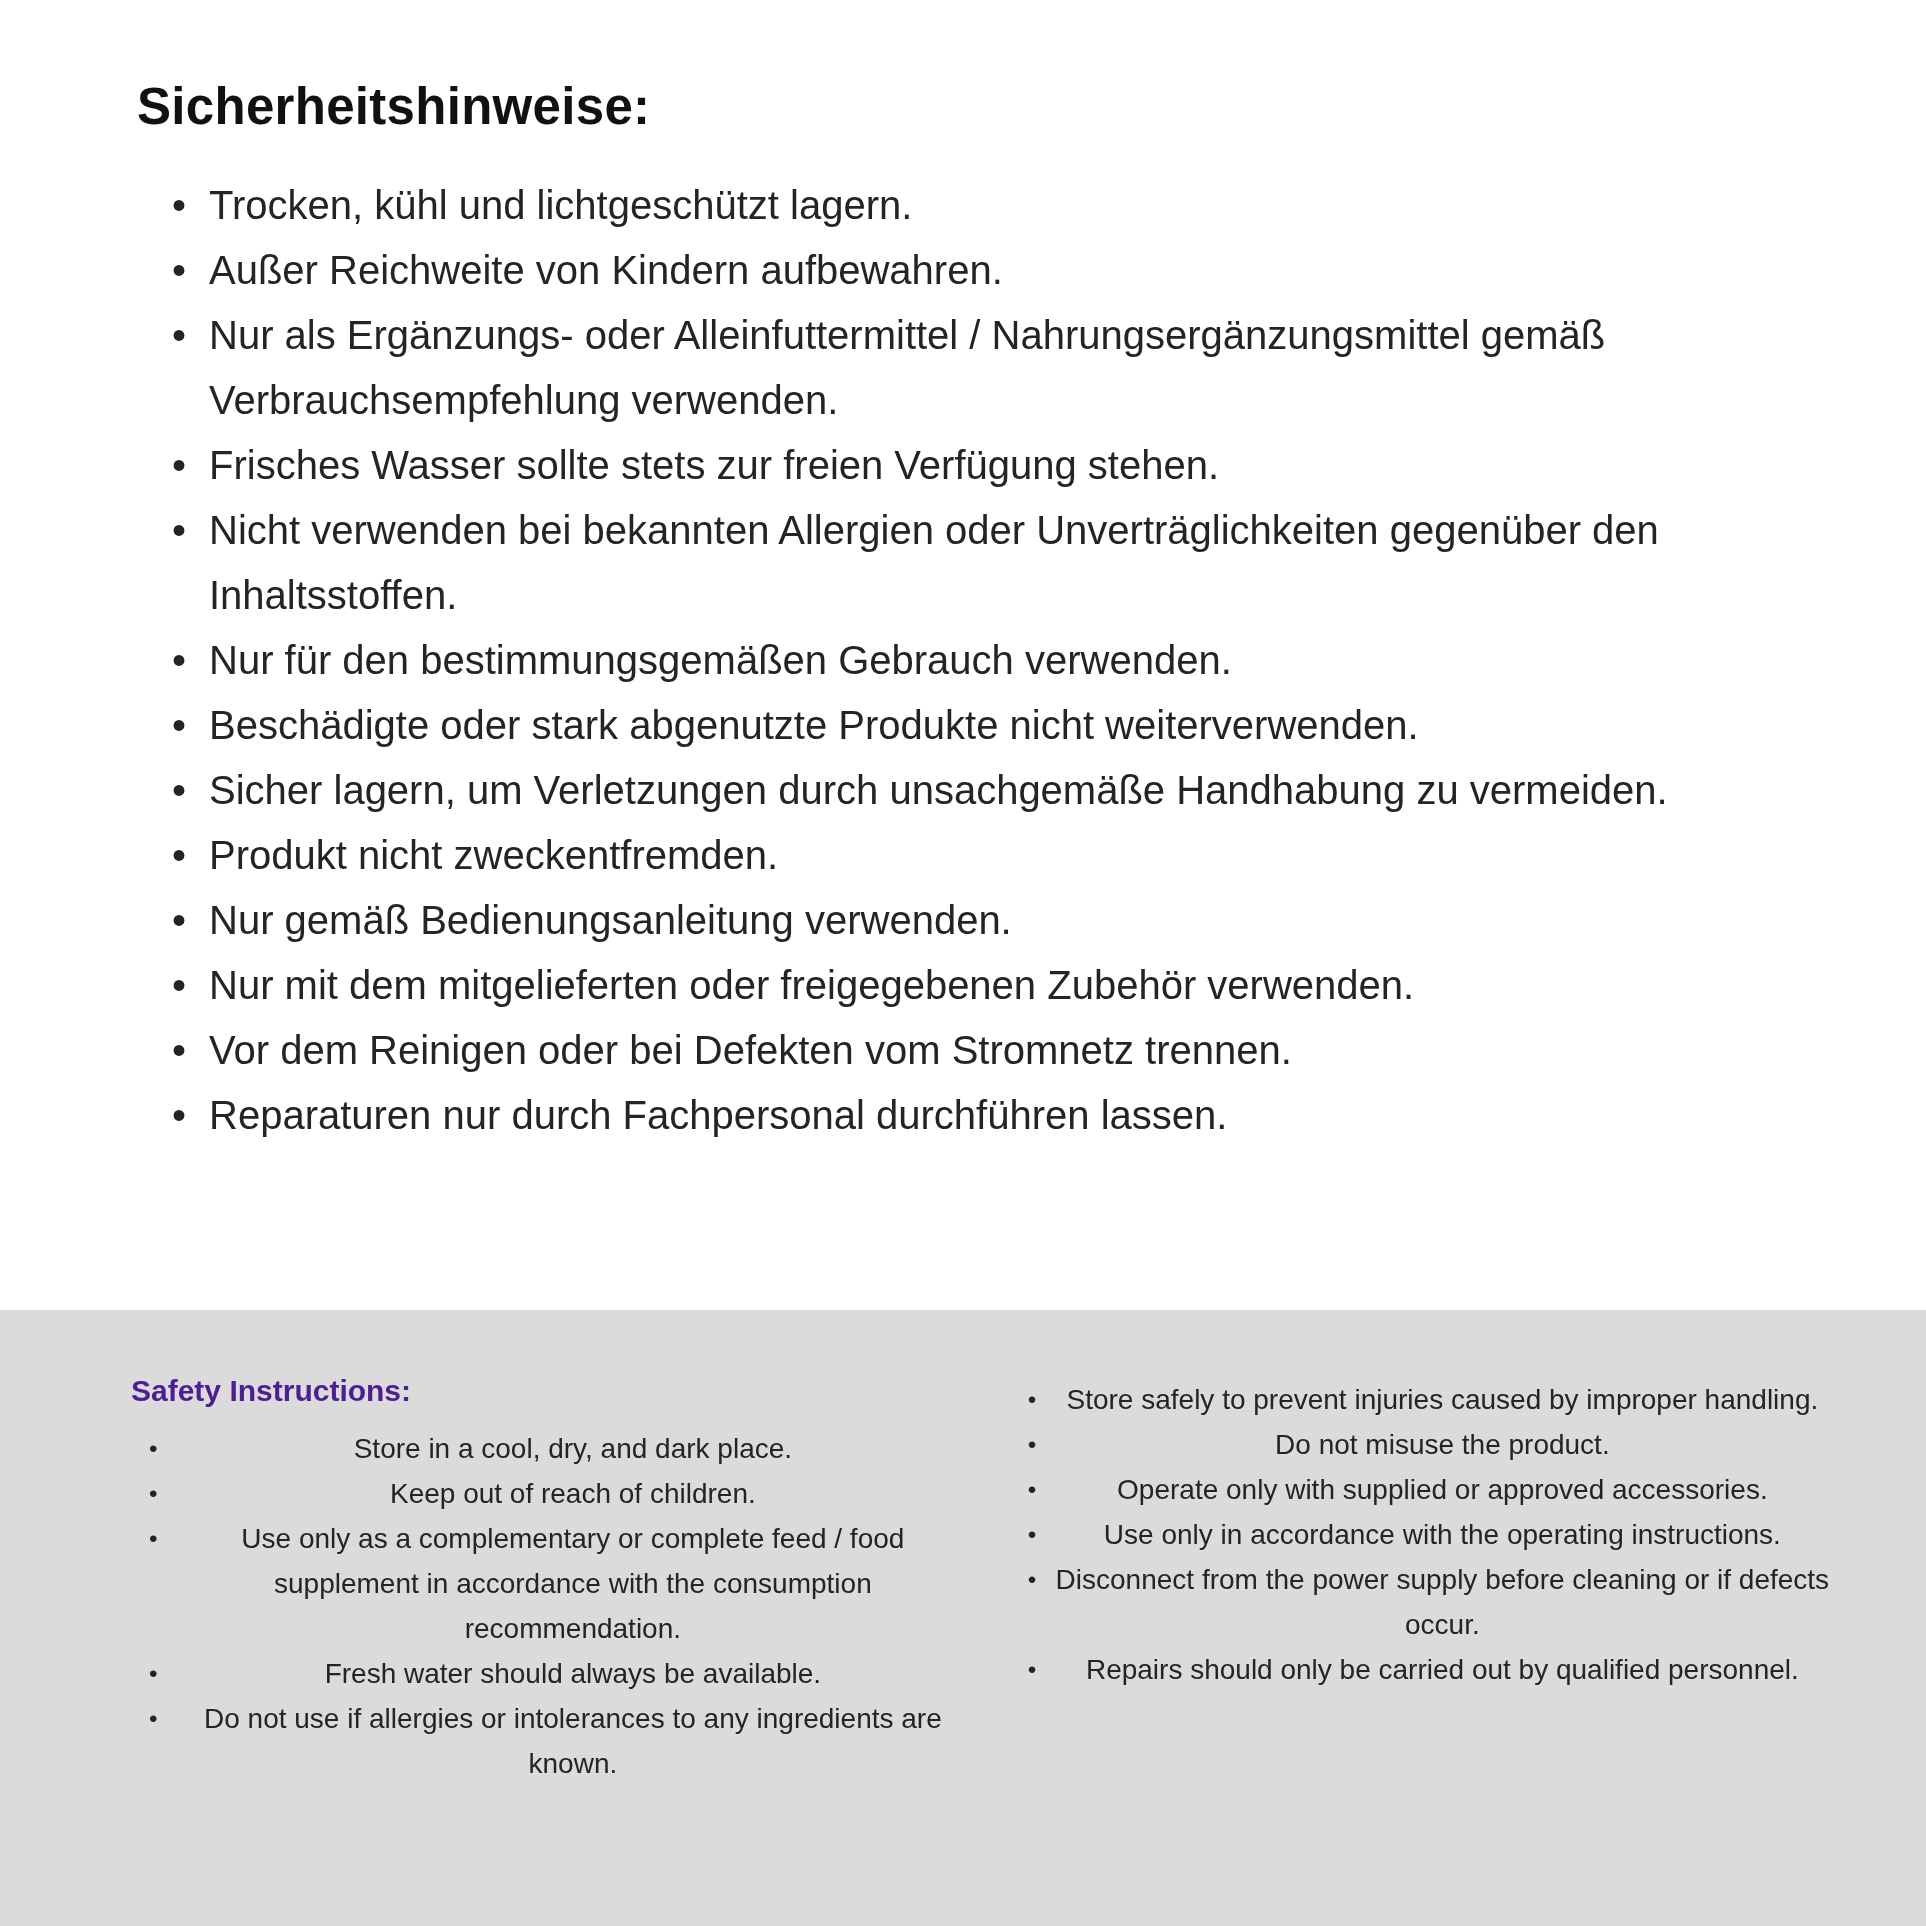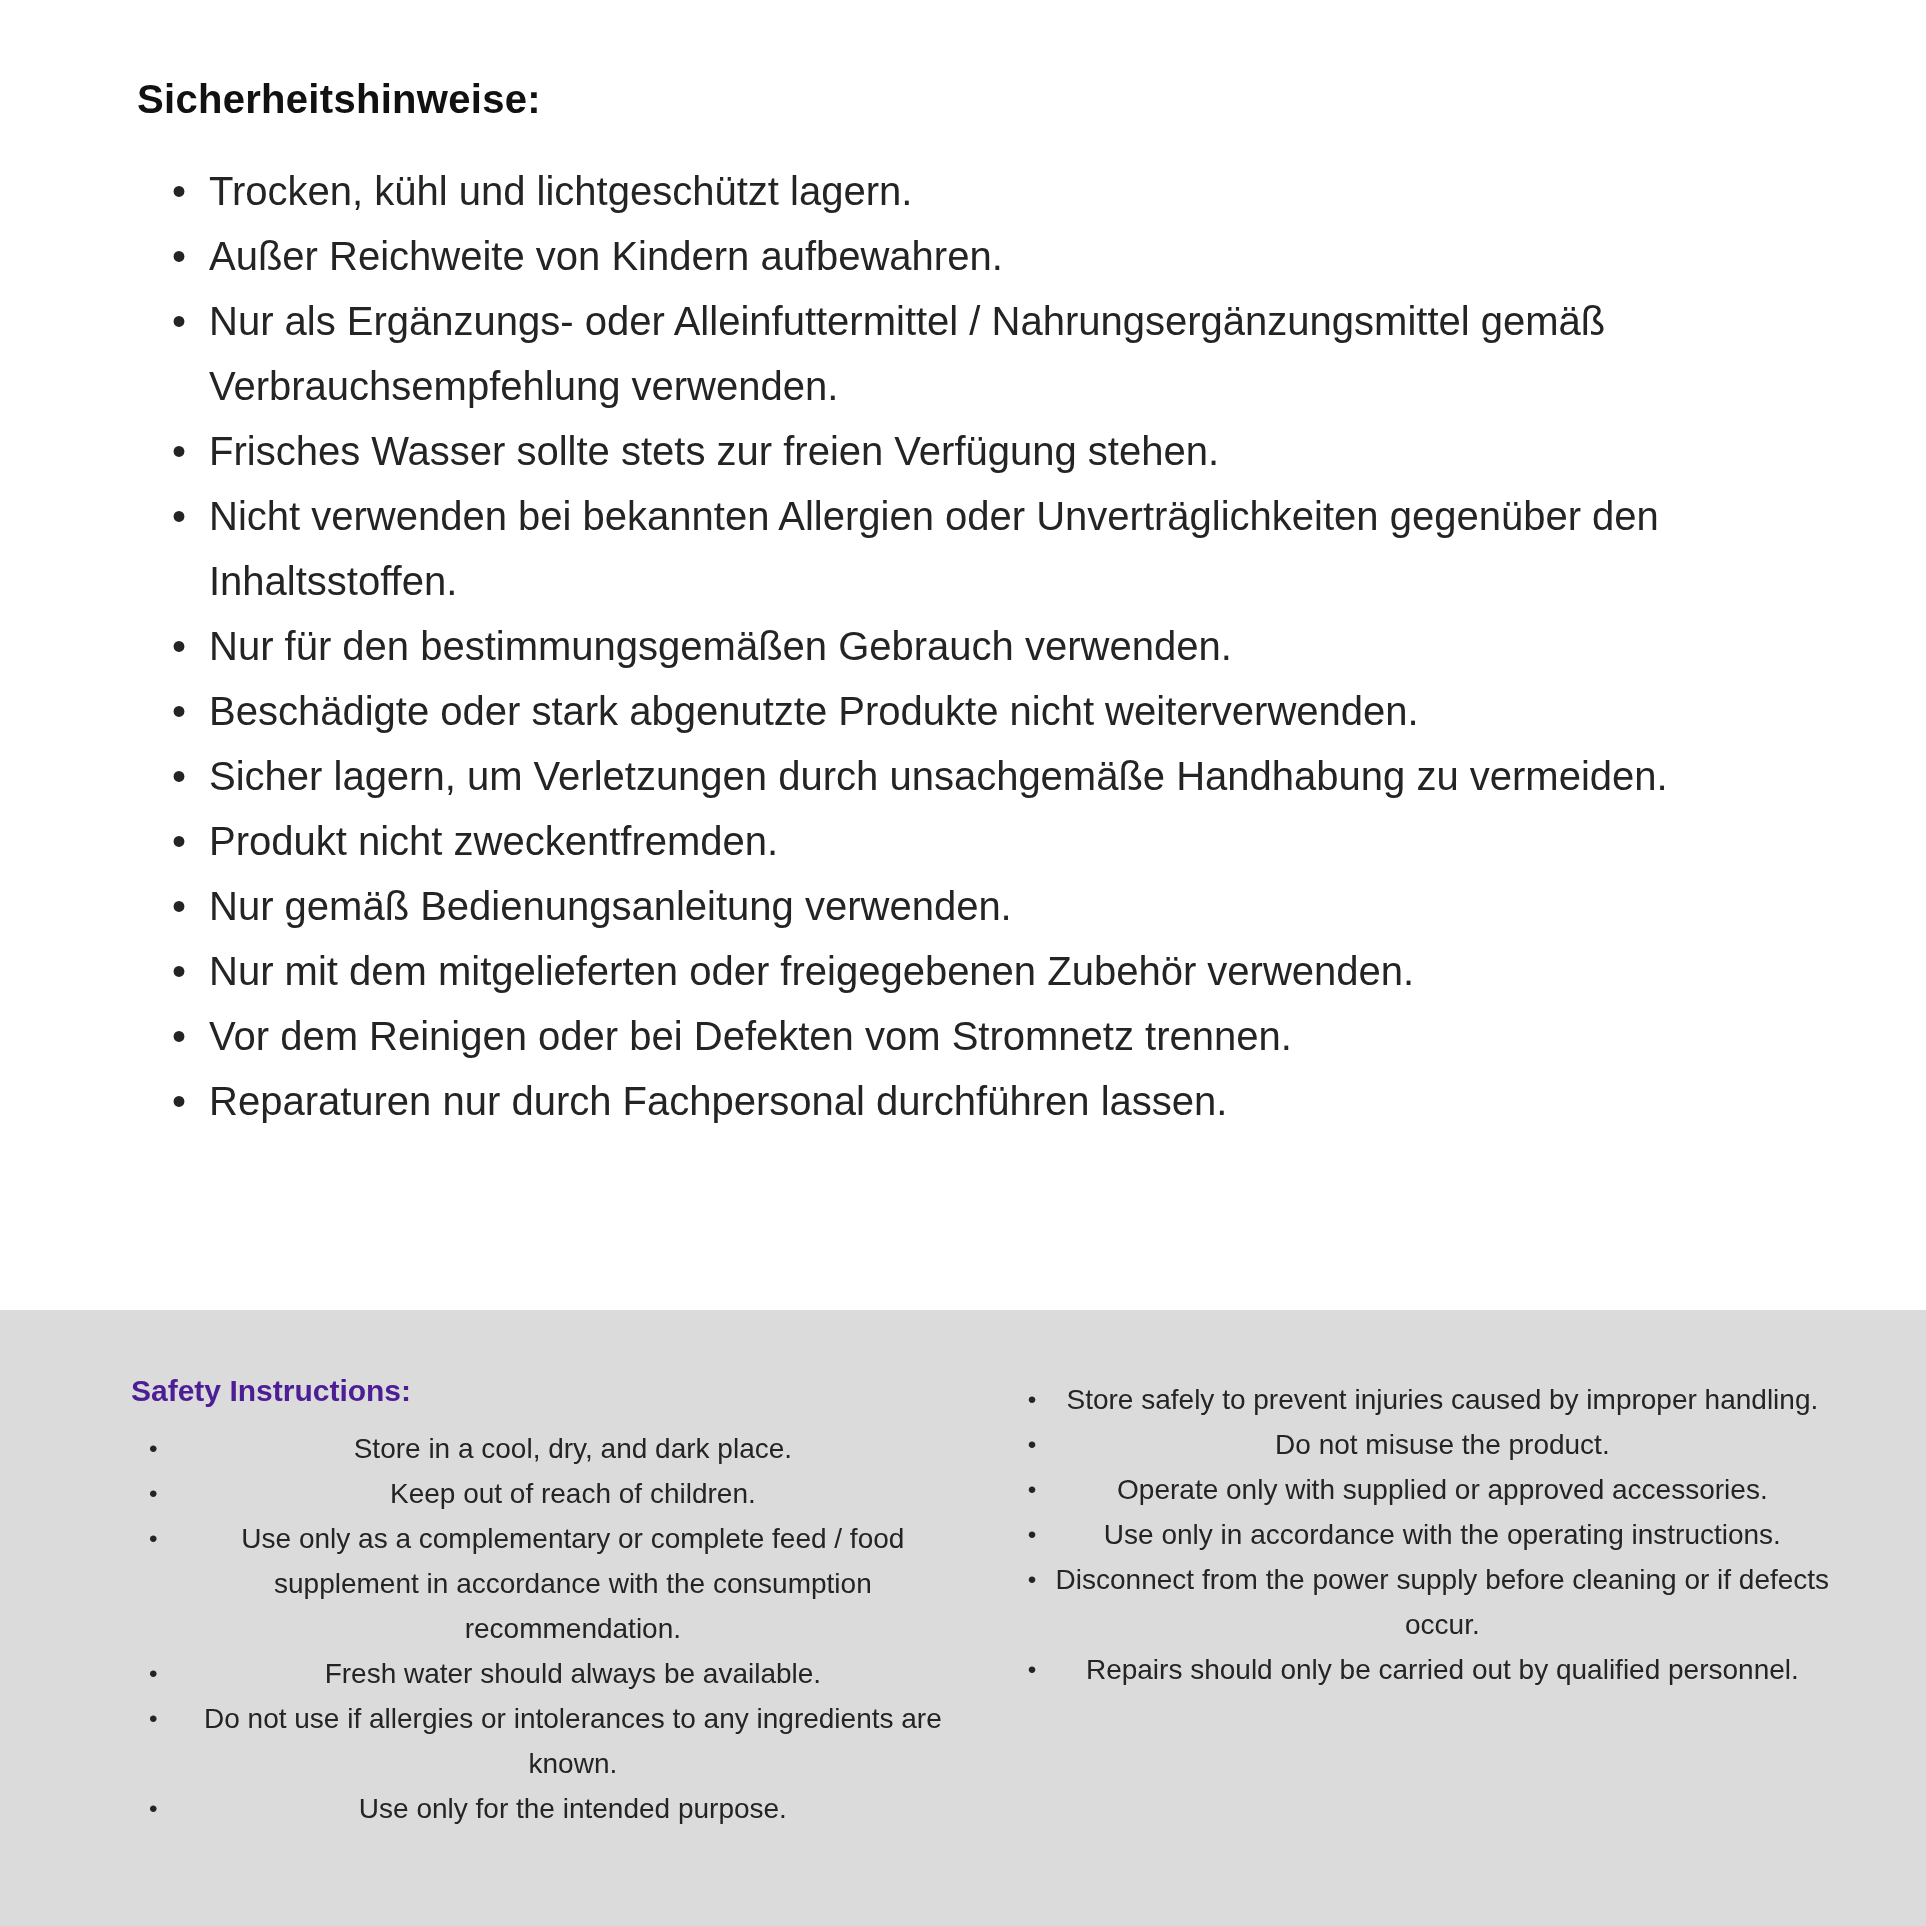--- a/index.html
+++ b/index.html
@@ -20,21 +20,21 @@
   }
 
   
   .german-section {
     height: 1310px;
     background: #ffffff;
     padding: 77px 103px 0 137px;
   }
 
   .german-title {
-    font-size: 40px;
+    font-size: 51px;
     font-weight: 700;
     color: #111111;
     letter-spacing: 0.3px;
   }
 
   ul.bullet-list {
     list-style: none;
   }
 
   .german-list {
@@ -131,21 +131,20 @@
 
   <section class="english-section">
     <div class="english-col left">
       <h2 class="english-title">Safety Instructions:</h2>
       <ul class="bullet-list english-list">
           <li>Store in a cool, dry, and dark place.</li>
           <li>Keep out of reach of children.</li>
           <li>Use only as a complementary or complete feed / food supplement in accordance with the consumption recommendation.</li>
           <li>Fresh water should always be available.</li>
           <li>Do not use if allergies or intolerances to any ingredients are known.</li>
-          <li>Use only for the intended purpose.</li>
         </ul>
     </div>
     <div class="english-col right">
       <ul class="bullet-list english-list">
           <li>Store safely to prevent injuries caused by improper handling.</li>
           <li>Do not misuse the product.</li>
           <li>Operate only with supplied or approved accessories.</li>
           <li>Use only in accordance with the operating instructions.</li>
           <li>Disconnect from the power supply before cleaning or if defects occur.</li>
           <li>Repairs should only be carried out by qualified personnel.</li>

